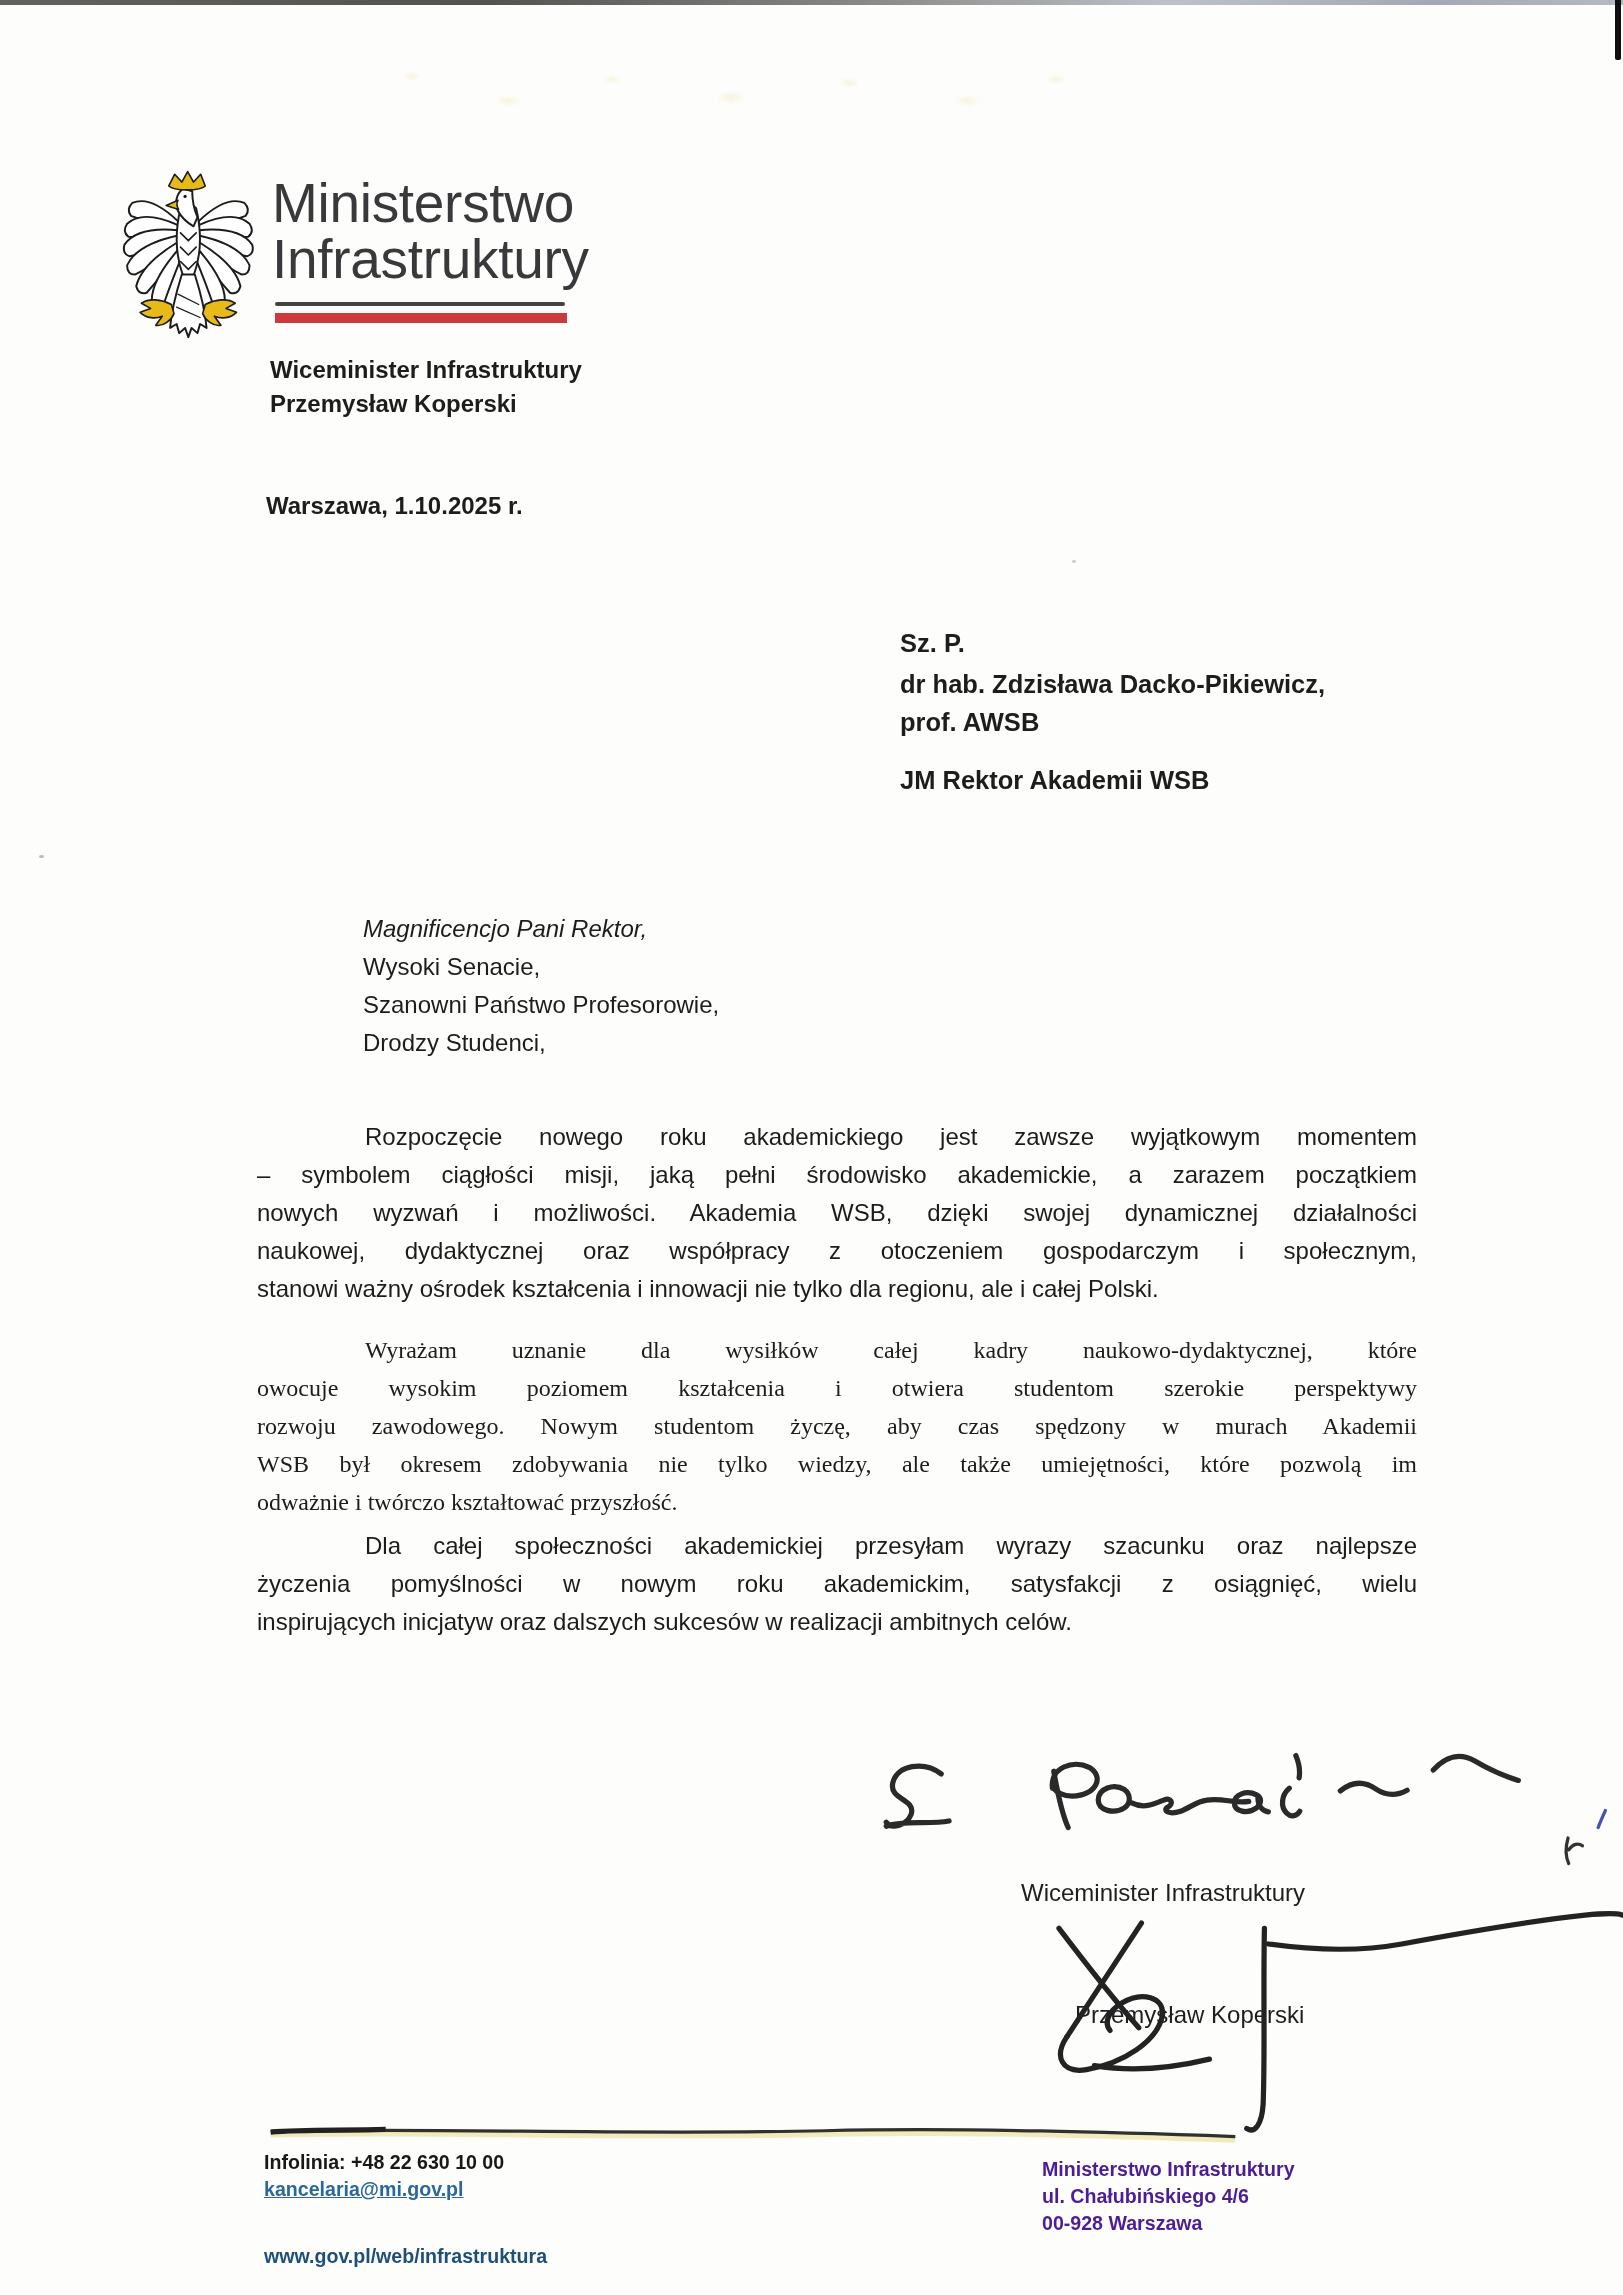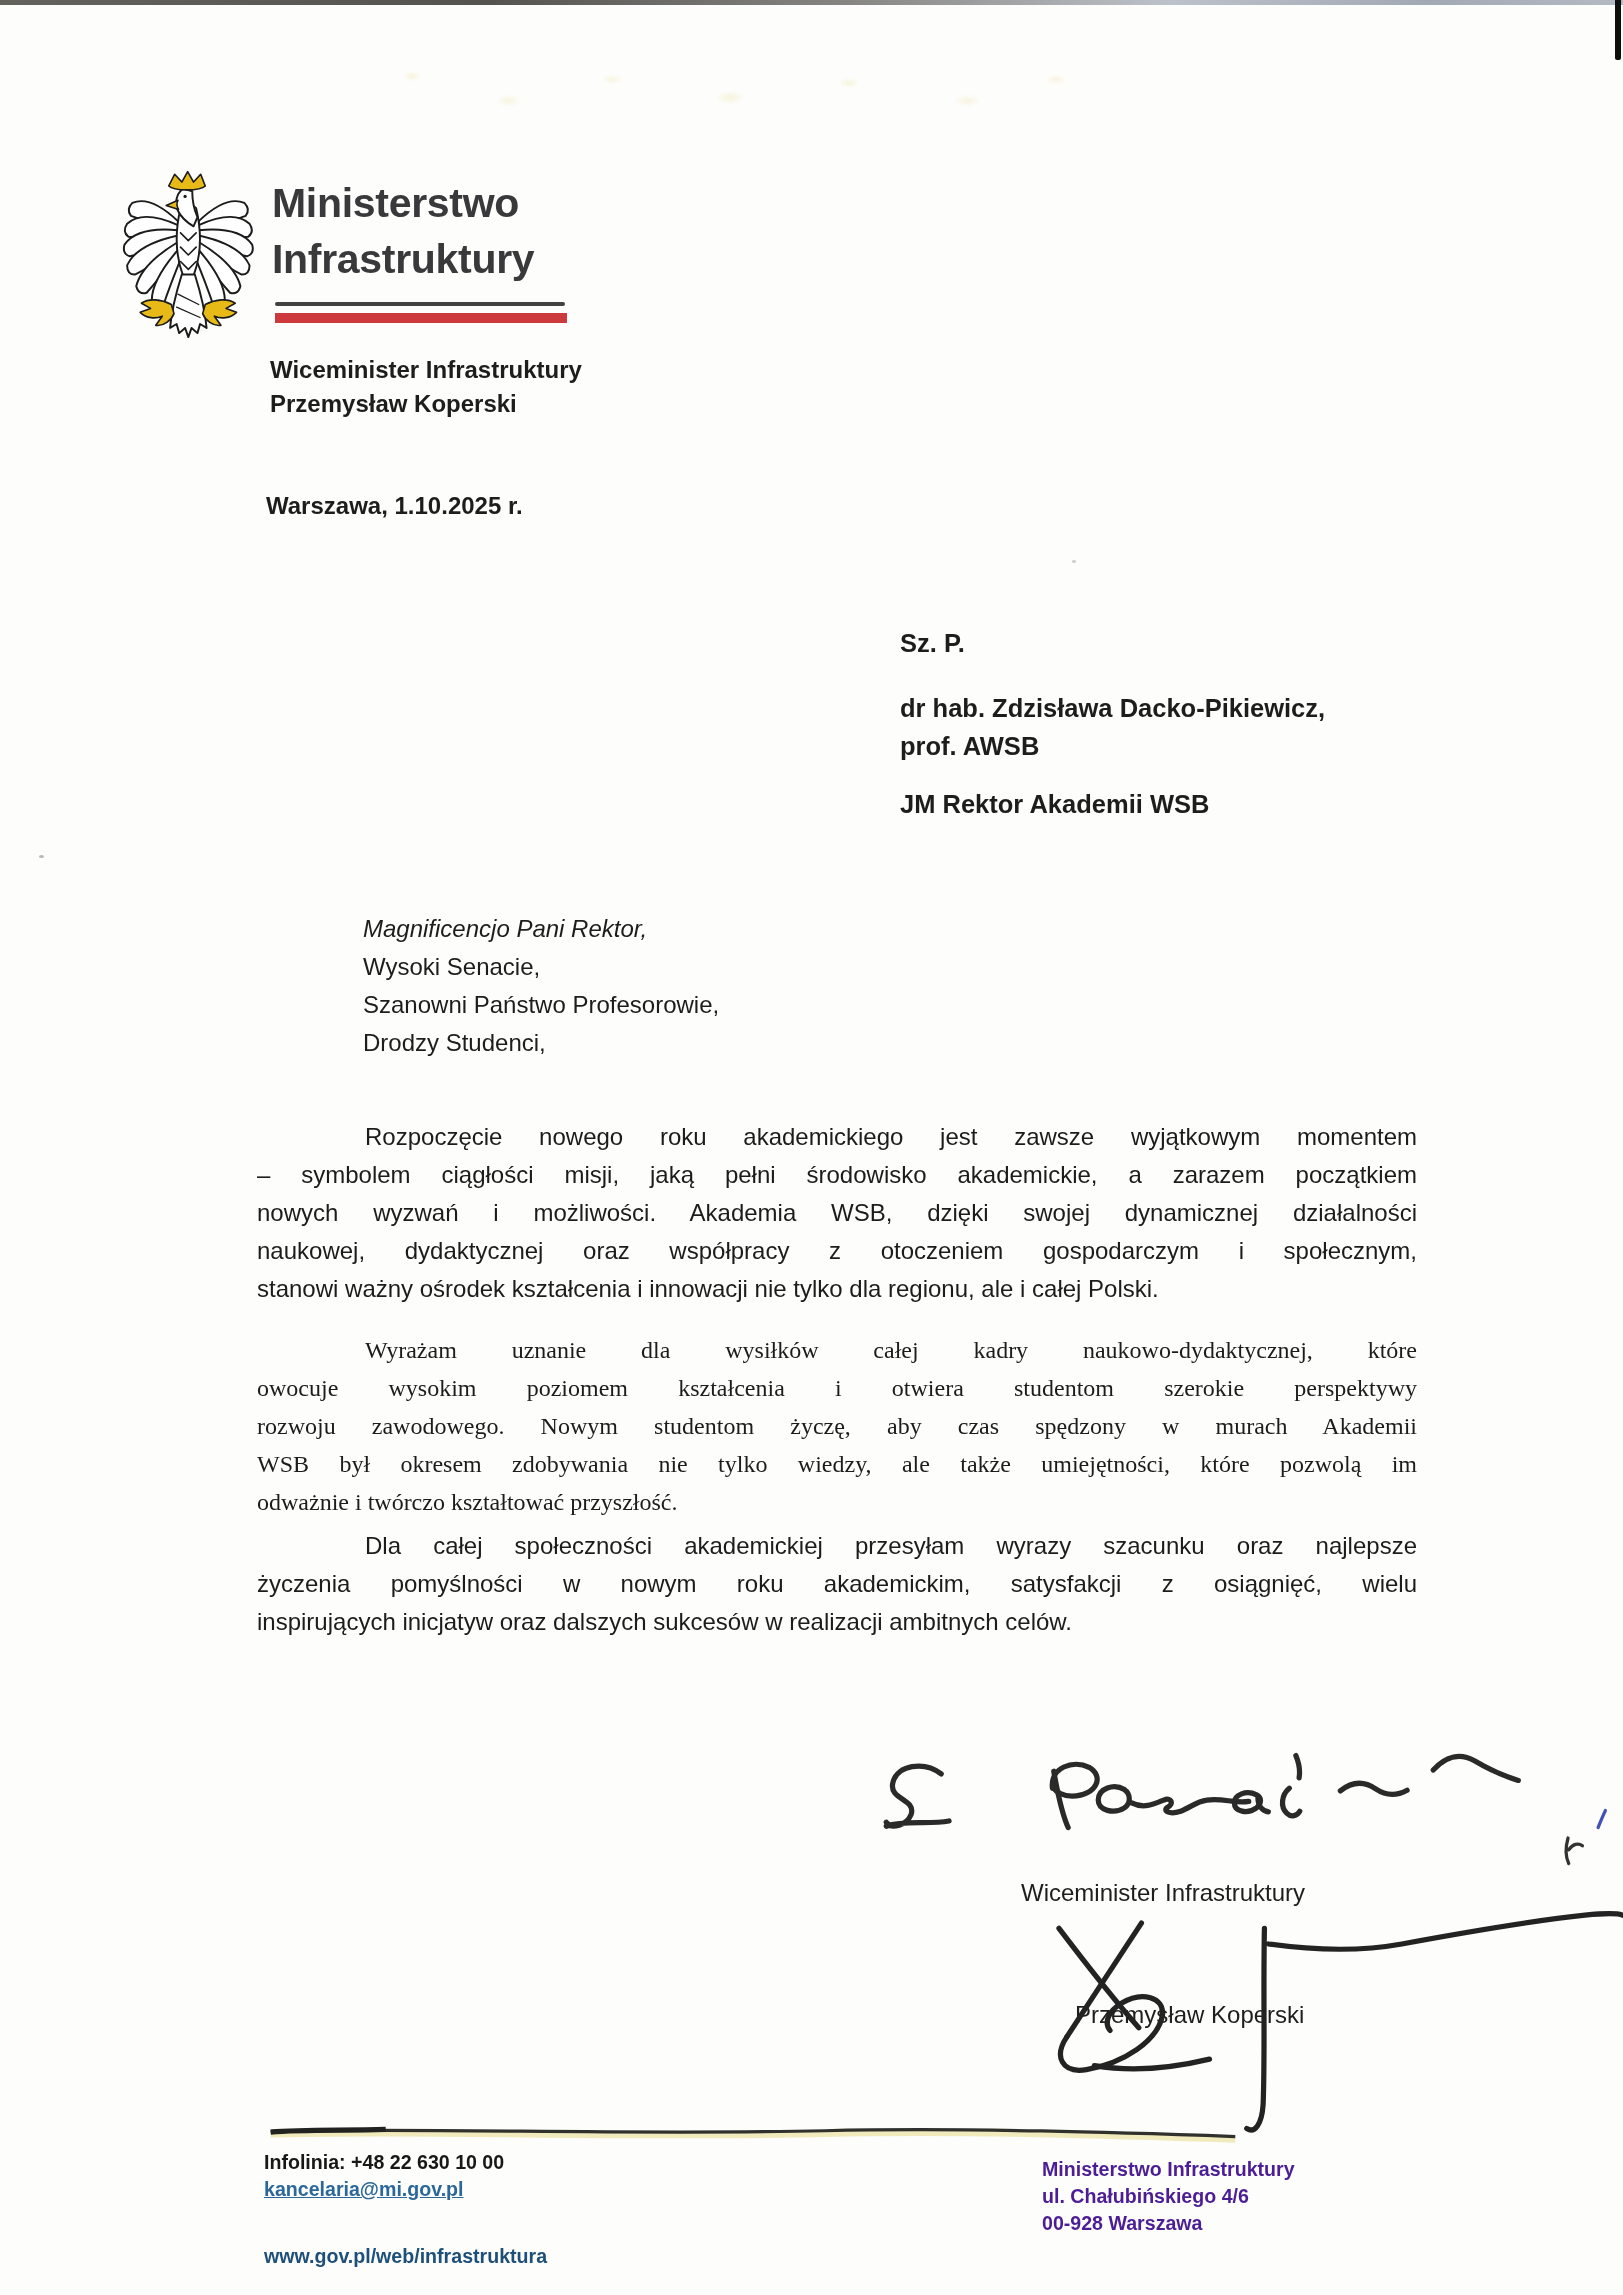--- a/index.html
+++ b/index.html
@@ -17,32 +17,32 @@
     radial-gradient(21px 9.8px at 51% 58%,rgba(236,224,165,.45),transparent 70%),
     radial-gradient(15.7px 7.2px at 67% 40%,rgba(240,228,170,.5),transparent 70%),
     radial-gradient(19.6px 8.5px at 83% 62%,rgba(238,226,170,.45),transparent 70%),
     radial-gradient(14.4px 6.5px at 95% 36%,rgba(240,228,172,.5),transparent 70%);}
   .speck{position:absolute;border-radius:50%;}
   .speck.s1{left:39px;top:855px;width:5.2px;height:3.3px;background:rgba(130,130,135,.55);}
   .speck.s2{left:1072px;top:560px;width:3.9px;height:2.6px;background:rgba(150,150,150,.45);}
 
   
   .emblem{position:absolute;left:118px;top:170px;width:140px;height:170px;}
-  .ministry-name{position:absolute;left:272px;top:175px;font-size:41px;line-height:56px;font-weight:700;
+  .ministry-name{position:absolute;left:272px;top:175px;font-size:55px;line-height:56px;font-weight:400;
     color:#39393b;letter-spacing:-0.3px;}
   .rule-dark{position:absolute;left:275px;top:302px;width:290px;height:3.9px;background:#424242;border-radius:2px;}
   .rule-red{position:absolute;left:275px;top:313px;width:292px;height:9.8px;background:#cd3a3e;}
 
   .sender{position:absolute;left:270px;top:353px;font-size:24px;line-height:34px;}
   .sender .t{font-weight:600;}
   .sender .n{font-weight:700;}
   .dateline{position:absolute;left:266px;top:492px;font-size:24px;font-weight:600;}
 
   .recipient{position:absolute;left:900px;top:624px;font-size:25.5px;line-height:38px;font-weight:700;}
-  .recipient .r2{margin-top:27px;}
+  .recipient .r2{margin-top:3px;}
   .recipient .r4{margin-top:20px;font-weight:600;}
 
   .greeting{position:absolute;left:363px;top:910px;font-size:24px;line-height:38px;}
   .greeting .g1{font-style:italic;}
 
   .body-text{position:absolute;left:257px;top:1111px;width:1160px;font-size:24px;line-height:38px;color:#1c1c1c;}
   .para{margin:0;}
   .para.p2{margin-top:6.5px;}
   .para.p3{margin-top:23px;font-family:Liberation Serif, serif;}
   .para.p4{margin-top:6.5px;}

